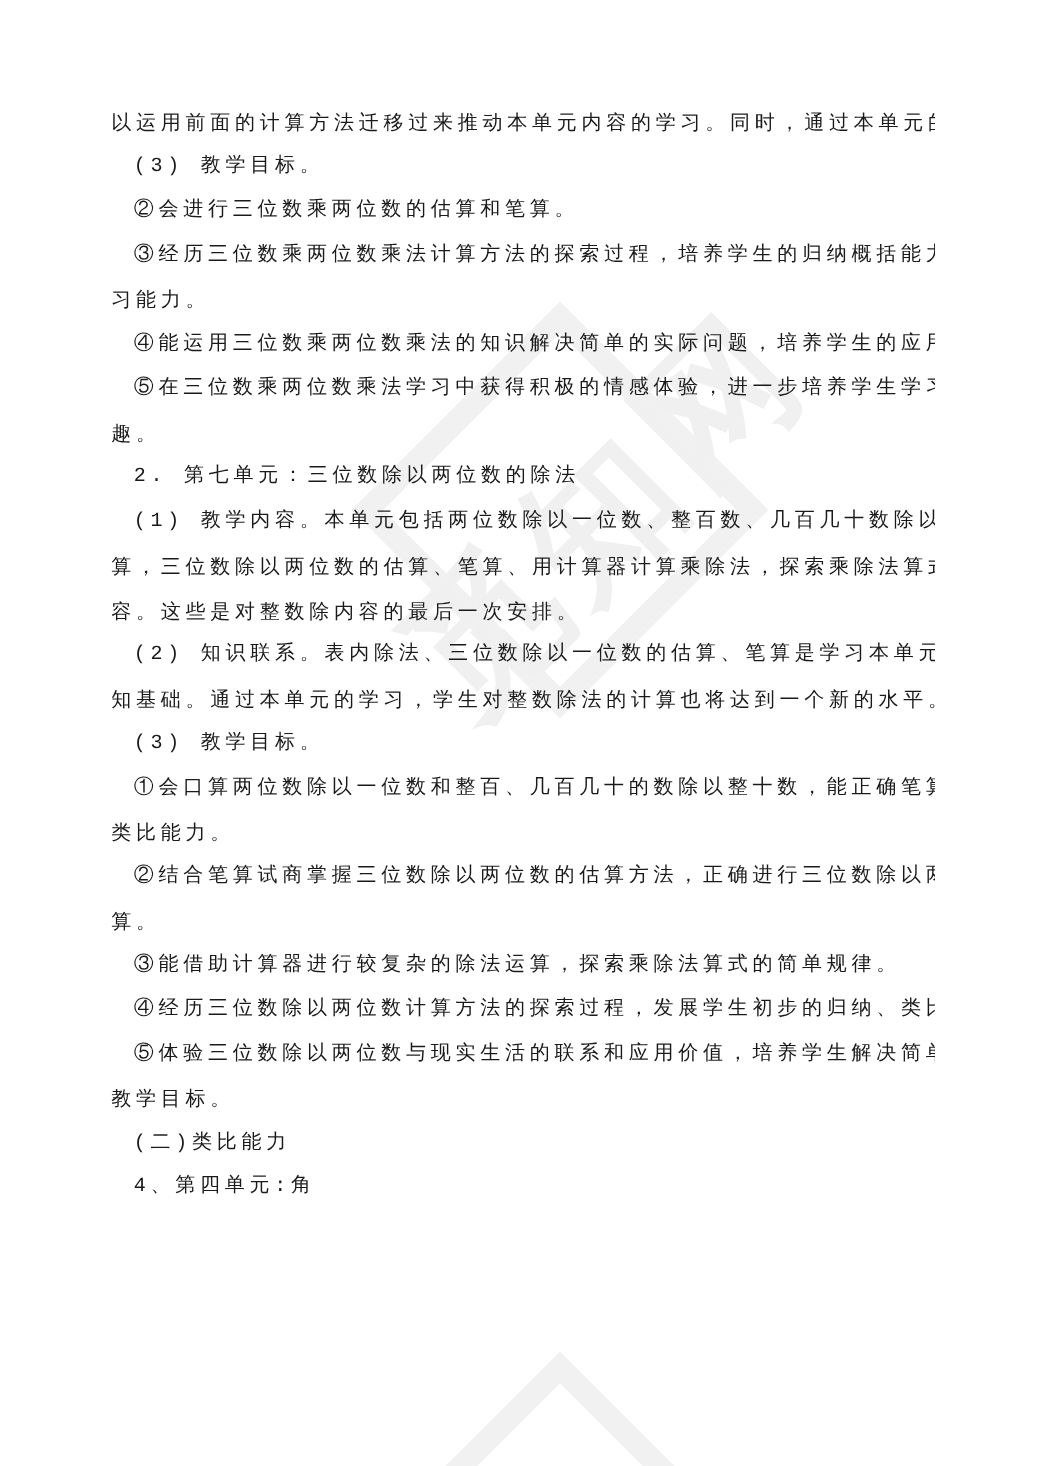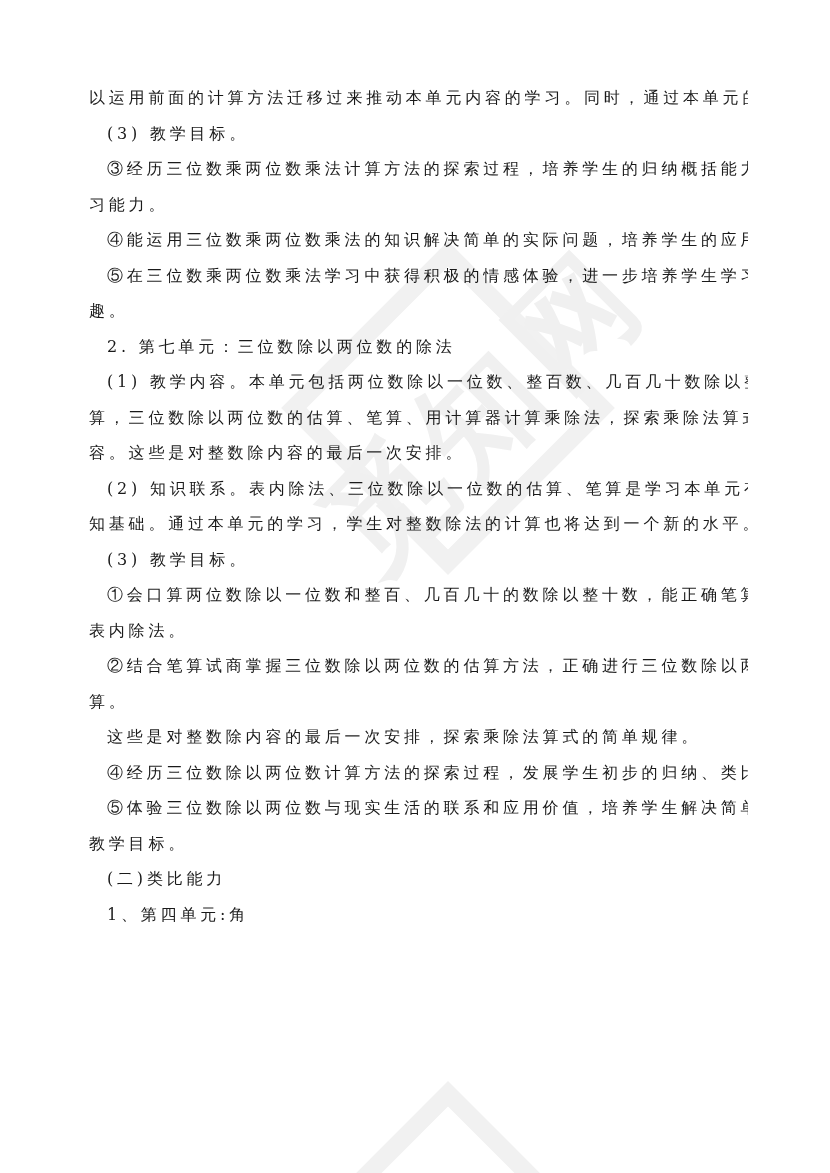--- a/index.html
+++ b/index.html
@@ -19,47 +19,48 @@
   }
   .page {
     position: absolute; left: 89px; top: 80px; width: 659px; z-index: 1;
   }
   .line {
     font-size: 16px; line-height: 35.5px; height: 35.5px;
     letter-spacing: 3.8px; white-space: nowrap; overflow: hidden;
     text-align: justify; text-align-last: justify;
   }
   .line.last { text-align-last: left; }
-  .indent { padding-left: 18px; }
+  .indent { padding-left: 18px; font-family: Liberation Mono, monospace; }
 </style>
 </head>
 <body>
 
 <div class="watermark" style="left:330px; top:290px; width:200px; height:200px;"></div>
 <div class="wm-text" style="left:290px; top:330px;">觅知网</div>
 <div class="watermark" style="left:330px; top:1130px; width:200px; height:200px;"></div>
 
 <div class="page" id="page">
     <div class="line">以运用前面的计算方法迁移过来推动本单元内容的学习。同时，通过本单元的学习，学生</div>
     <div class="line indent last">(3) 教学目标。</div>
+    <div class="line indent last">②会进行三位数乘两位数的估算和笔算。</div>
     <div class="line indent">③经历三位数乘两位数乘法计算方法的探索过程，培养学生的归纳概括能力和迁移学</div>
     <div class="line last">习能力。</div>
     <div class="line indent">④能运用三位数乘两位数乘法的知识解决简单的实际问题，培养学生的应用意识和解</div>
     <div class="line indent">⑤在三位数乘两位数乘法学习中获得积极的情感体验，进一步培养学生学习数学的兴</div>
     <div class="line last">趣。</div>
     <div class="line indent last">2. 第七单元：三位数除以两位数的除法</div>
     <div class="line indent">(1) 教学内容。本单元包括两位数除以一位数、整百数、几百几十数除以整十数的口</div>
     <div class="line">算，三位数除以两位数的估算、笔算、用计算器计算乘除法，探索乘除法算式的规律等内</div>
     <div class="line last">容。这些是对整数除内容的最后一次安排。</div>
     <div class="line indent">(2) 知识联系。表内除法、三位数除以一位数的估算、笔算是学习本单元有直接的认</div>
     <div class="line last">知基础。通过本单元的学习，学生对整数除法的计算也将达到一个新的水平。</div>
     <div class="line indent last">(3) 教学目标。</div>
     <div class="line indent">①会口算两位数除以一位数和整百、几百几十的数除以整十数，能正确笔算三位数除</div>
-    <div class="line last">表内除法。</div>
+    <div class="line last">类比能力。</div>
     <div class="line indent">②结合笔算试商掌握三位数除以两位数的估算方法，正确进行三位数除以两位数的估</div>
     <div class="line last">算。</div>
-    <div class="line indent last">这些是对整数除内容的最后一次安排，探索乘除法算式的简单规律。</div>
+    <div class="line indent last">③能借助计算器进行较复杂的除法运算，探索乘除法算式的简单规律。</div>
     <div class="line indent last">④经历三位数除以两位数计算方法的探索过程，发展学生初步的归纳、类比能力。</div>
     <div class="line indent">⑤体验三位数除以两位数与现实生活的联系和应用价值，培养学生解决简单的实际问</div>
     <div class="line last">教学目标。</div>
     <div class="line indent last">(二)类比能力</div>
-    <div class="line indent last">1、第四单元:角</div>
+    <div class="line indent last">4、第四单元:角</div>
   </div>
 
 </body></html>

